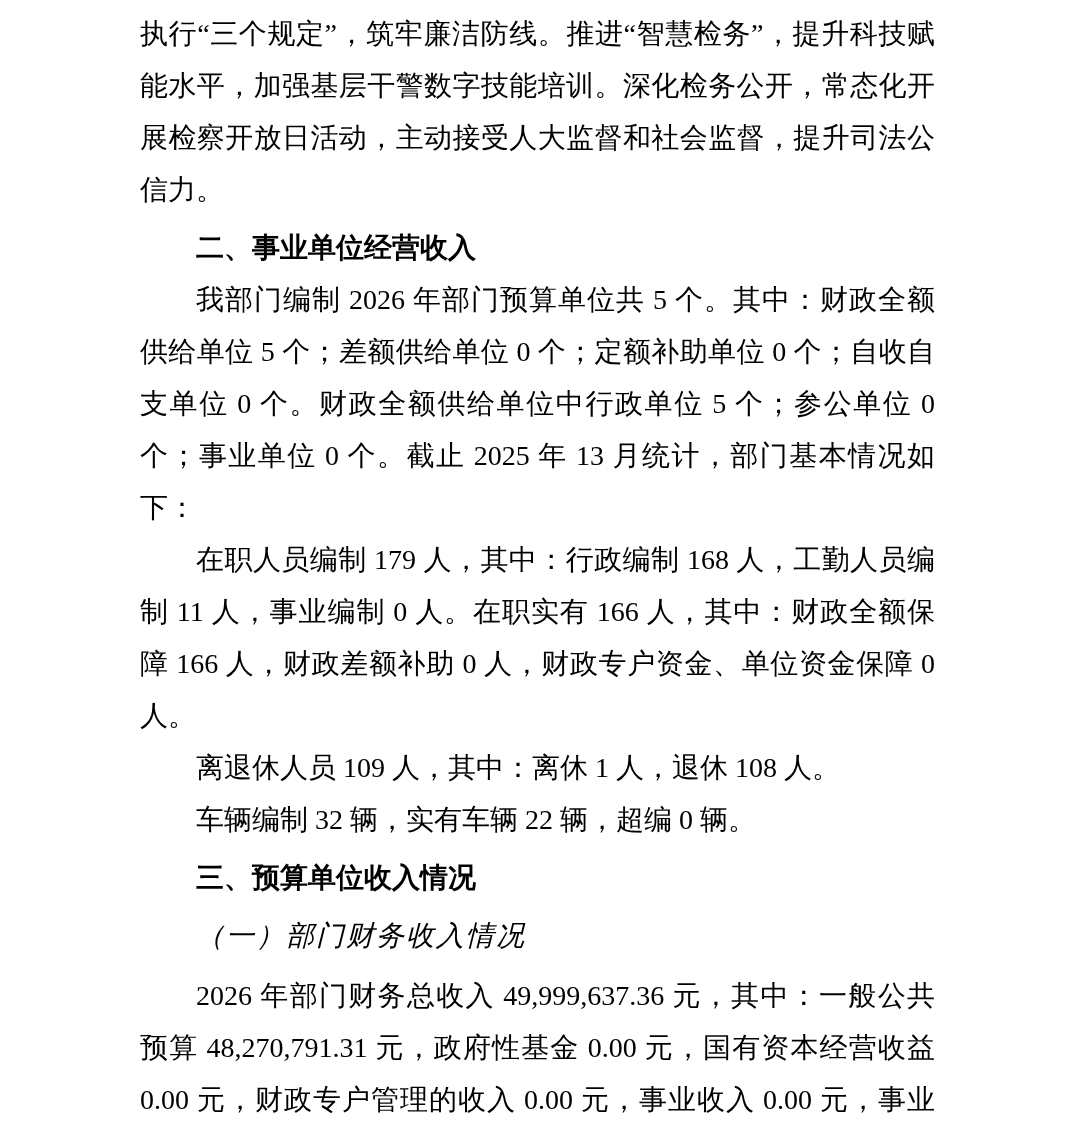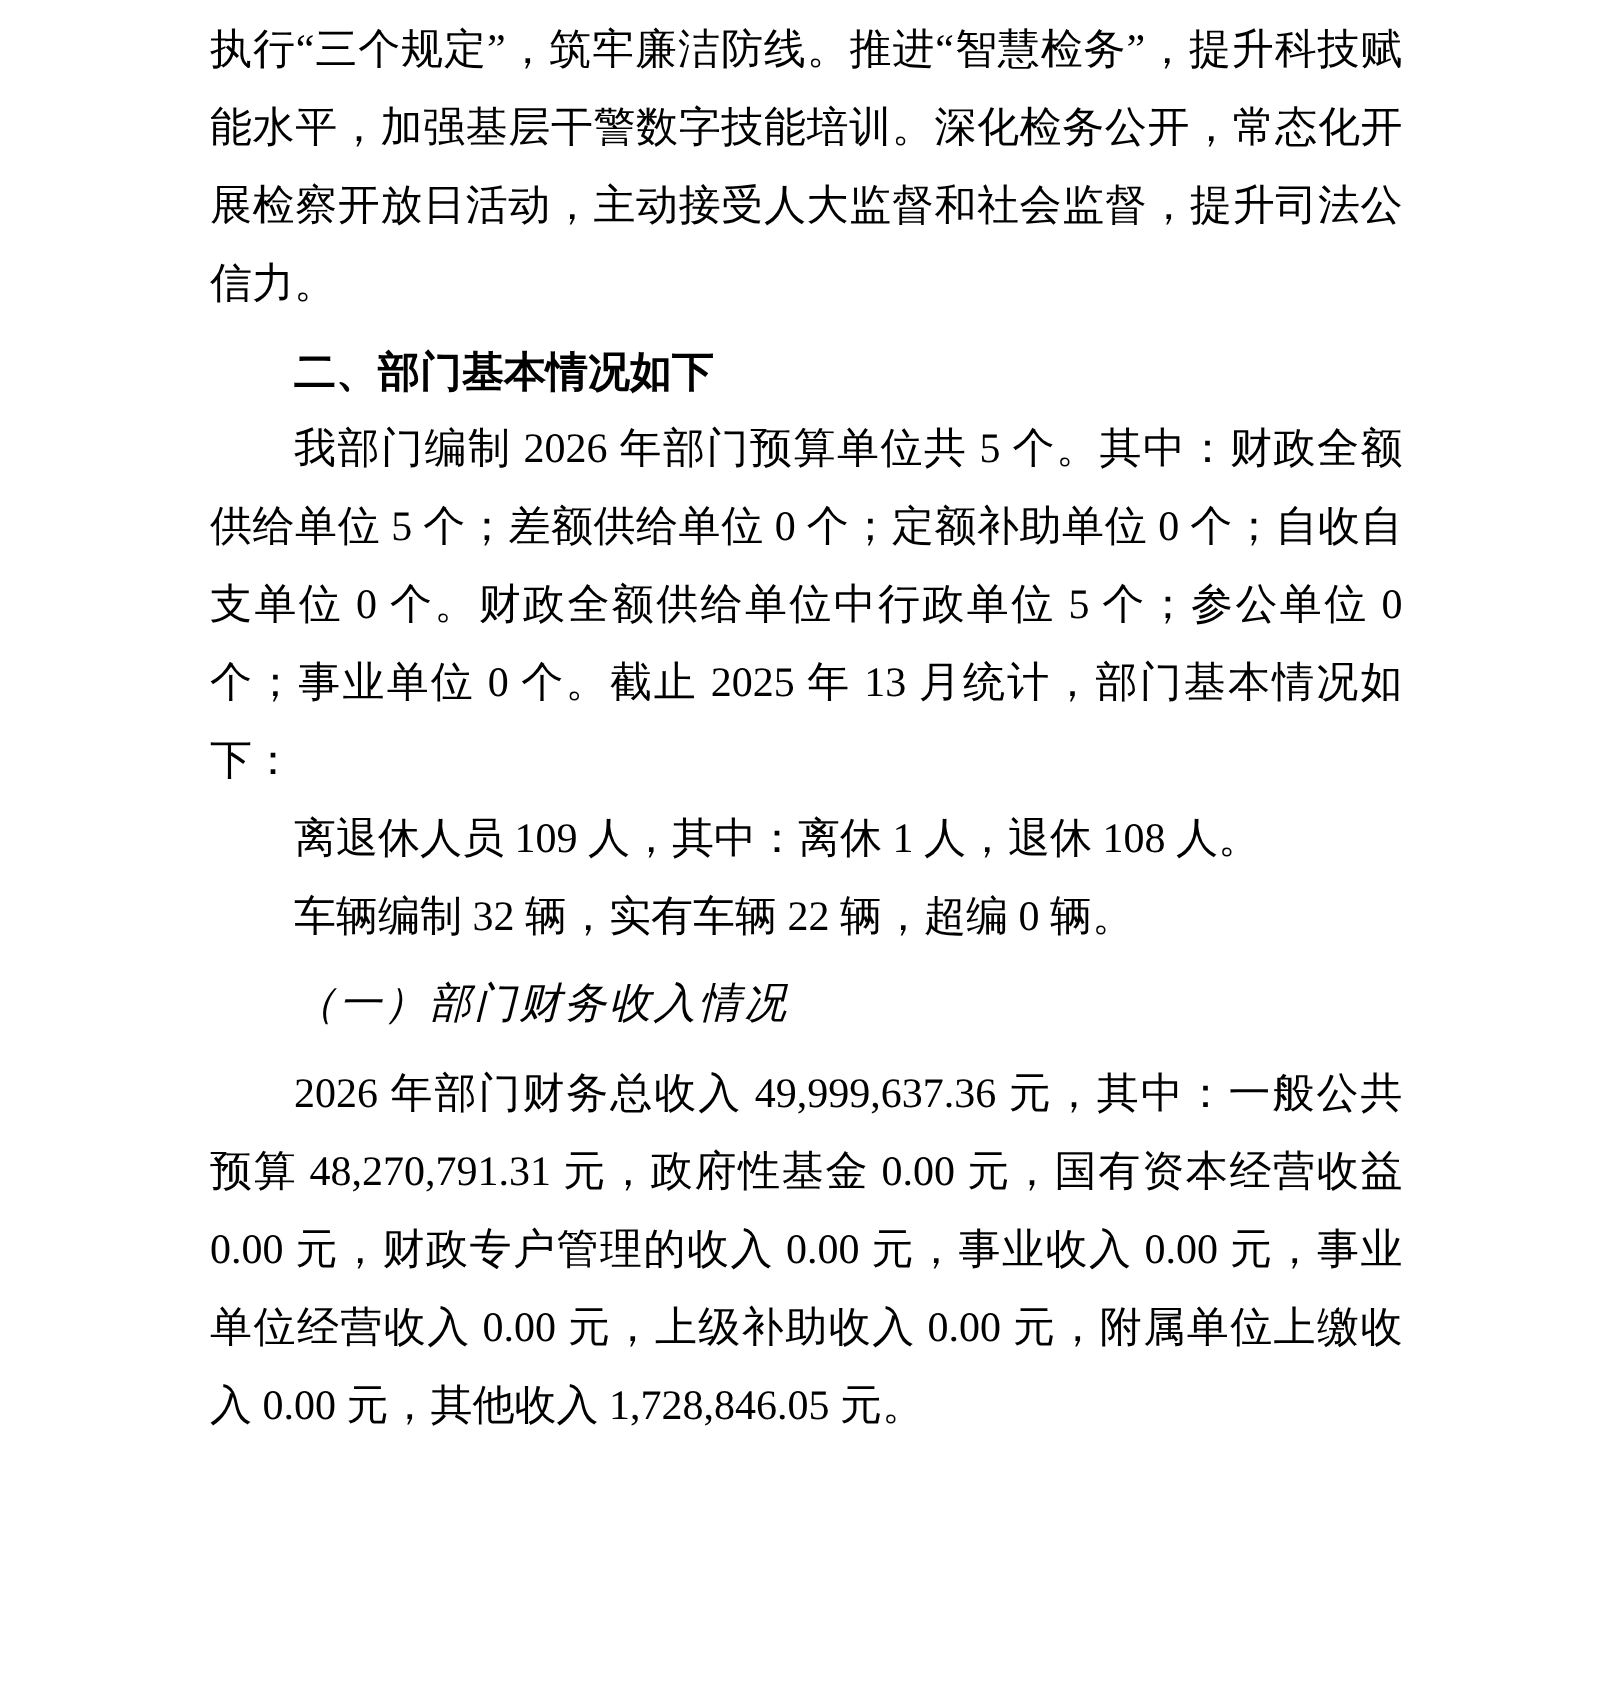--- a/index.html
+++ b/index.html
@@ -48,27 +48,29 @@
     margin-top: 8px !important;
   }
 </style>
 </head>
 <body>
 
 <div class="page">
 
   <p class="body">执行“三个规定”，筑牢廉洁防线。推进“智慧检务”，提升科技赋能水平，加强基层干警数字技能培训。深化检务公开，常态化开展检察开放日活动，主动接受人大监督和社会监督，提升司法公信力。</p>
 
-  <p class="heading-bold indent">二、部门基本情况如下</p>
+  <p class="heading-bold indent">二、事业单位经营收入</p>
 
   <p class="body indent">我部门编制 2026 年部门预算单位共 5 个。其中：财政全额供给单位 5 个；差额供给单位 0 个；定额补助单位 0 个；自收自支单位 0 个。财政全额供给单位中行政单位 5 个；参公单位 0 个；事业单位 0 个。截止 2025 年 13 月统计，部门基本情况如下：</p>
 
+  <p class="body indent">在职人员编制 179 人，其中：行政编制 168 人，工勤人员编制 11 人，事业编制 0 人。在职实有 166 人，其中：财政全额保障 166 人，财政差额补助 0 人，财政专户资金、单位资金保障 0 人。</p>
 
   <p class="body indent">离退休人员 109 人，其中：离休 1 人，退休 108 人。</p>
 
   <p class="body indent">车辆编制 32 辆，实有车辆 22 辆，超编 0 辆。</p>
 
+  <p class="heading-bold indent">三、预算单位收入情况</p>
 
   <p class="heading-kai indent">（一）部门财务收入情况</p>
 
   <p class="body indent last-para">2026 年部门财务总收入 49,999,637.36 元，其中：一般公共预算 48,270,791.31 元，政府性基金 0.00 元，国有资本经营收益 0.00 元，财政专户管理的收入 0.00 元，事业收入 0.00 元，事业单位经营收入 0.00 元，上级补助收入 0.00 元，附属单位上缴收入 0.00 元，其他收入 1,728,846.05 元。</p>
 
 </div>
 
 </body></html>

